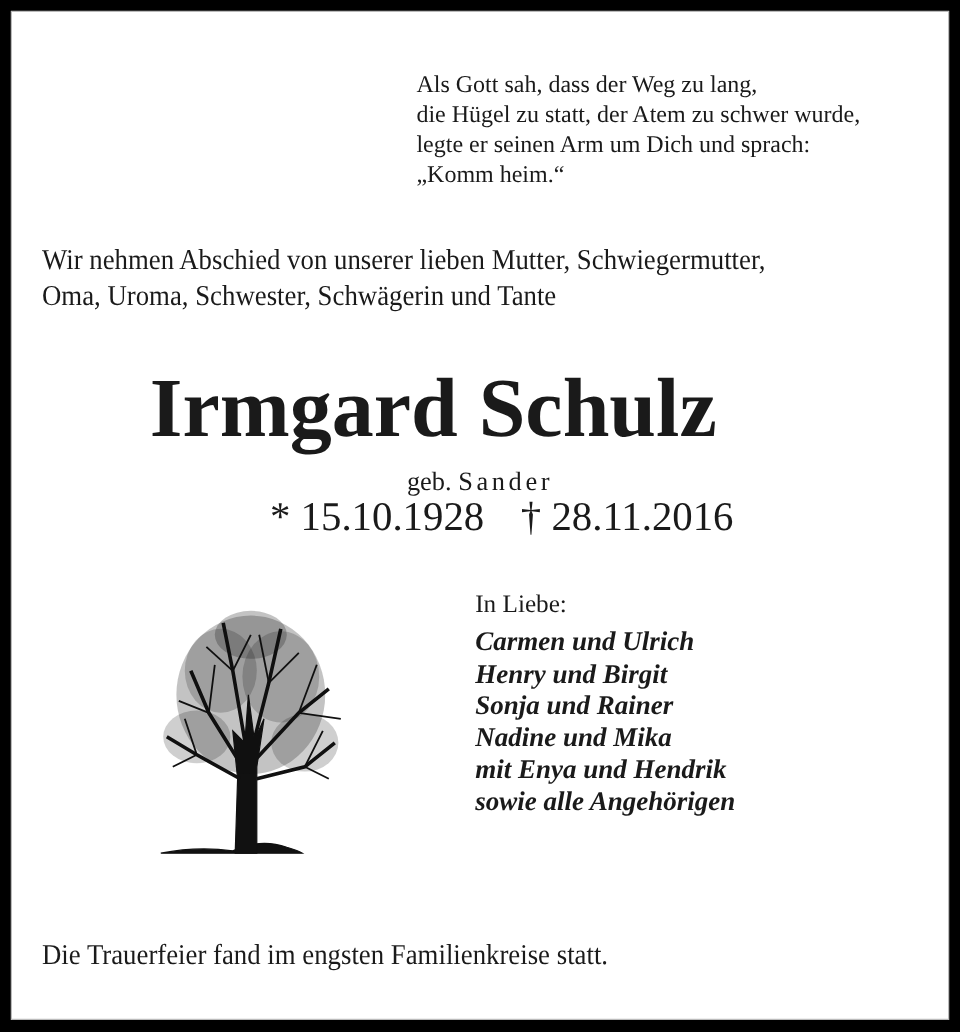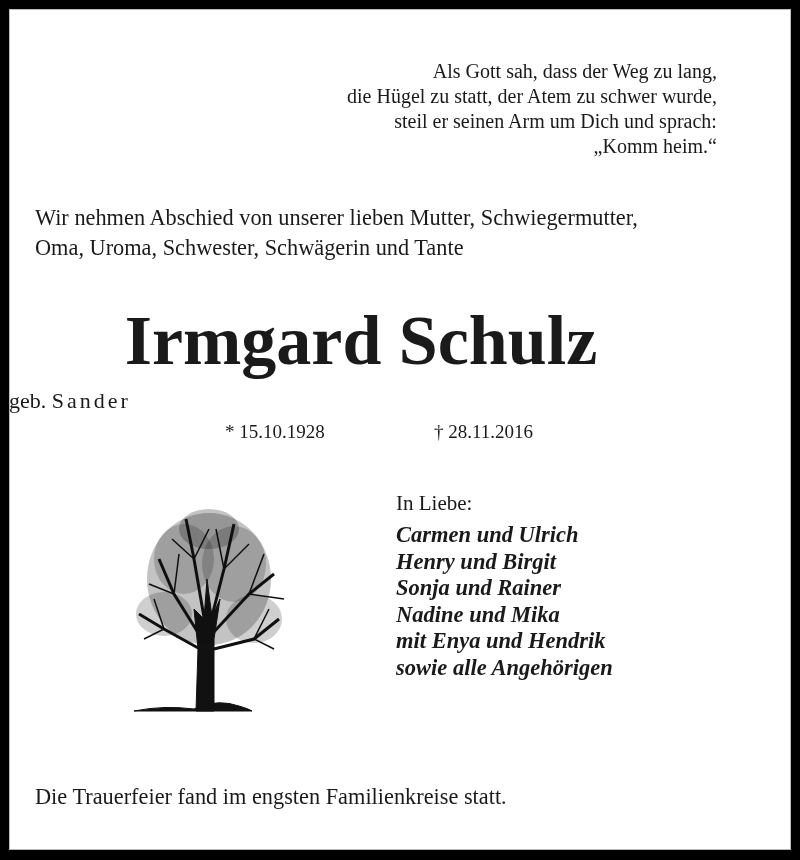--- a/index.html
+++ b/index.html
@@ -1,42 +1,42 @@
 <!DOCTYPE html>
 <html><head>
 <meta charset="utf-8">
 <style>
   html, body { margin:0; padding:0; }
   body { width:800px; height:860px; background:#000; position:relative; overflow:hidden; }
   .page { position:absolute; left:9px; top:9px; width:782px; height:841px; background:#fff; box-shadow: inset 0 0 0 1px #bbb; }
   .serif { font-family:"Liberation Serif","DejaVu Serif",serif; color:#1a1a1a; }
   .poem { position:absolute; left:338px; top:50px; font-size:20px; line-height:25px; }
-  .poem div { white-space:nowrap;text-align:right; }
+  .poem div { white-space:nowrap; }
   .intro { position:absolute; left:26px; top:193px; font-size:24px; line-height:30px; white-space:nowrap; transform:scaleX(0.93); transform-origin:left top; }
   .name { position:absolute; left:0; width:704px; top:292px; text-align:center; font-size:70px; font-weight:bold; line-height:80px; letter-spacing:0px; }
-  .maiden { position:absolute; left:0; width:782px; top:379px; font-size:22px; line-height:26px; }
+  .maiden { position:absolute; left:0; width:782px; top:379px; text-align:center; font-size:22px; line-height:26px; }
   .maiden .sp { letter-spacing:3px; }
-  .dates { position:absolute; top:408px; font-size:19px; line-height:30px; white-space:nowrap; }
+  .dates { position:absolute; top:408px; font-size:34px; line-height:30px; white-space:nowrap; }
   .born { left:216px; }
   .died { left:425px; }
   .tree { position:absolute; left:115px; top:490px; width:170px; height:225px; }
   .inlove { position:absolute; left:387px; top:481px; font-size:21px; line-height:26px; }
   .family { position:absolute; left:387px; top:513px; font-size:22.5px; font-weight:bold; line-height:26.5px;font-style:italic; }
   .family div { white-space:nowrap; }
   .footer { position:absolute; left:26px; top:772px; font-size:24px; line-height:30px; white-space:nowrap; transform:scaleX(0.93); transform-origin:left top; }
 </style>
 </head>
 <body>
 
 <div class="page">
 
   <div class="poem serif">
     <div>Als Gott sah, dass der Weg zu lang,</div>
     <div>die Hügel zu statt, der Atem zu schwer wurde,</div>
-    <div>steil er seinen Arm um Dich und sprach:</div>
+    <div>legte er seinen Arm um Dich und sprach:</div>
     <div>„Komm heim.“</div>
   </div>
 
   <div class="intro serif">
     <div>Wir nehmen Abschied von unserer lieben Mutter, Schwiegermutter,</div>
     <div>Oma, Uroma, Schwester, Schwägerin und Tante</div>
   </div>
 
   <div class="name serif">Irmgard Schulz</div>
 

